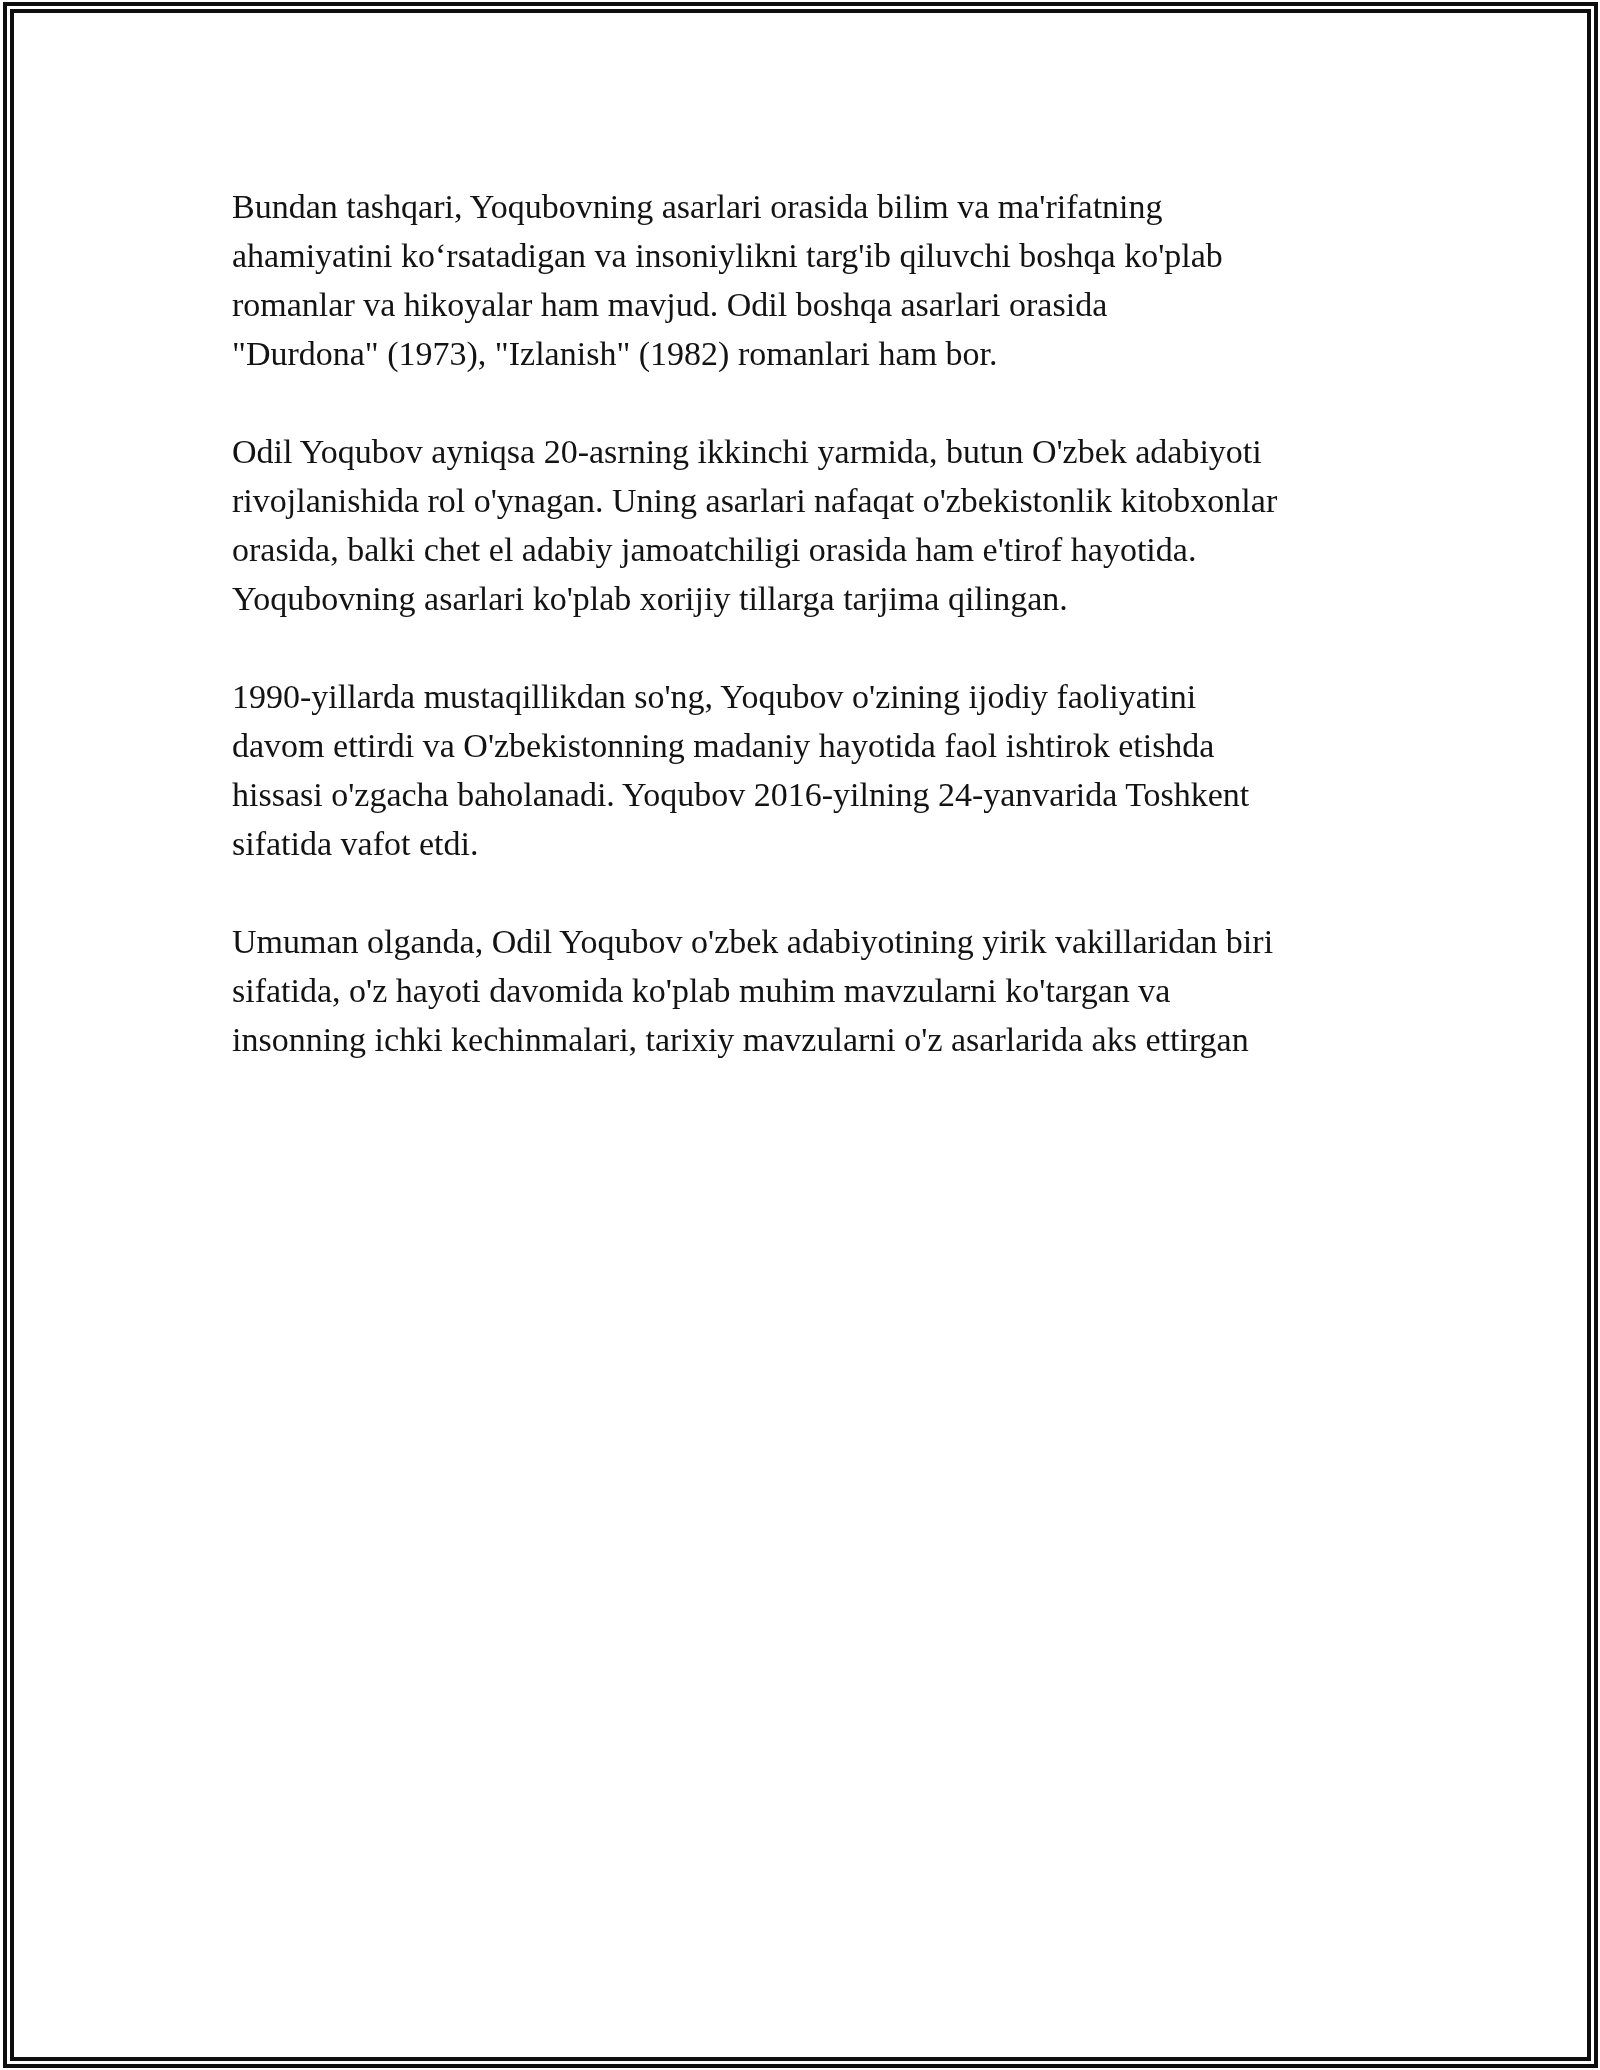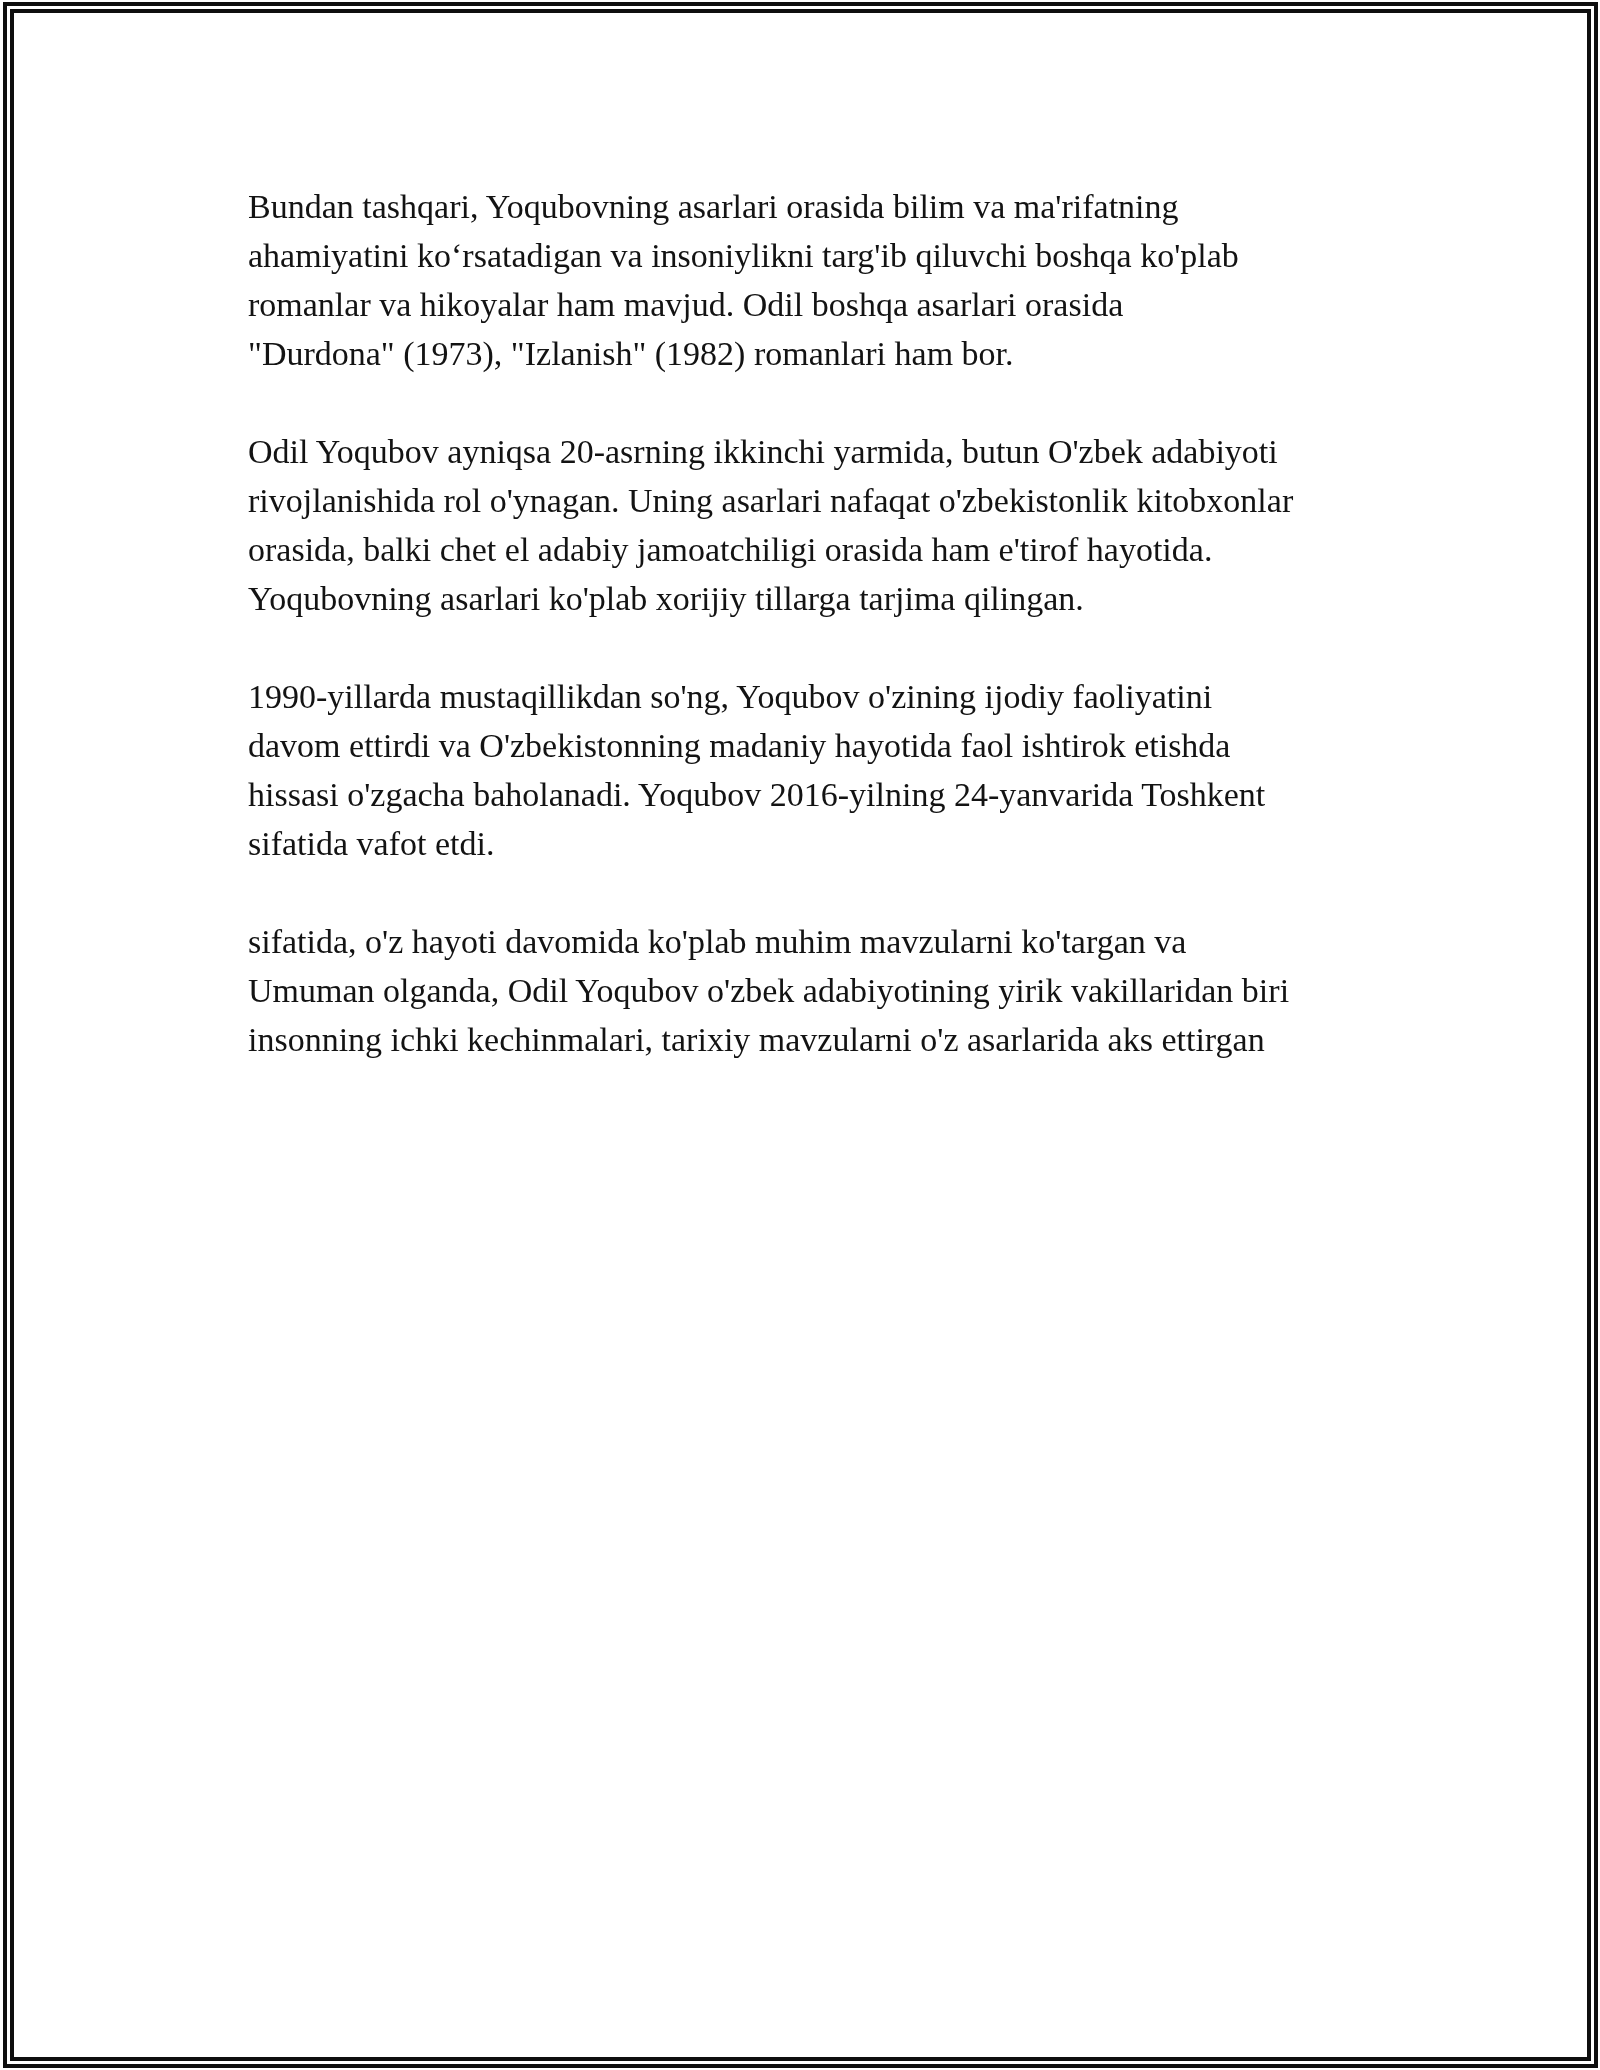--- a/index.html
+++ b/index.html
@@ -26,21 +26,21 @@
   .inner-frame {
     position: absolute;
     left: 3px;
     top: 3px;
     right: 3px;
     bottom: 3px;
     border: 4px solid #0e0e0e;
   }
   .content {
     position: absolute;
-    left: 248px;
+    left: 232px;
     top: 182px;
     width: 1040px;
     color: #131313;
     font-size: 34px;
   }
   .para {
     margin: 0 0 49px 0;
     padding: 0;
   }
   .para:last-child {
@@ -73,17 +73,17 @@
       <span class="line">orasida, balki chet el adabiy jamoatchiligi orasida ham e'tirof hayotida.</span>
       <span class="line">Yoqubovning asarlari ko'plab xorijiy tillarga tarjima qilingan.</span>
     </div>
     <div class="para">
       <span class="line">1990-yillarda mustaqillikdan so'ng, Yoqubov o'zining ijodiy faoliyatini</span>
       <span class="line">davom ettirdi va O'zbekistonning madaniy hayotida faol ishtirok etishda</span>
       <span class="line">hissasi o'zgacha baholanadi. Yoqubov 2016-yilning 24-yanvarida Toshkent</span>
       <span class="line">sifatida vafot etdi.</span>
     </div>
     <div class="para">
+      <span class="line">Umuman olganda, Odil Yoqubov o'zbek adabiyotining yirik vakillaridan biri</span>
       <span class="line">sifatida, o'z hayoti davomida ko'plab muhim mavzularni ko'targan va</span>
-      <span class="line">Umuman olganda, Odil Yoqubov o'zbek adabiyotining yirik vakillaridan biri</span>
       <span class="line">insonning ichki kechinmalari, tarixiy mavzularni o'z asarlarida aks ettirgan</span>
     </div>
   </div>
 
 </body></html>

